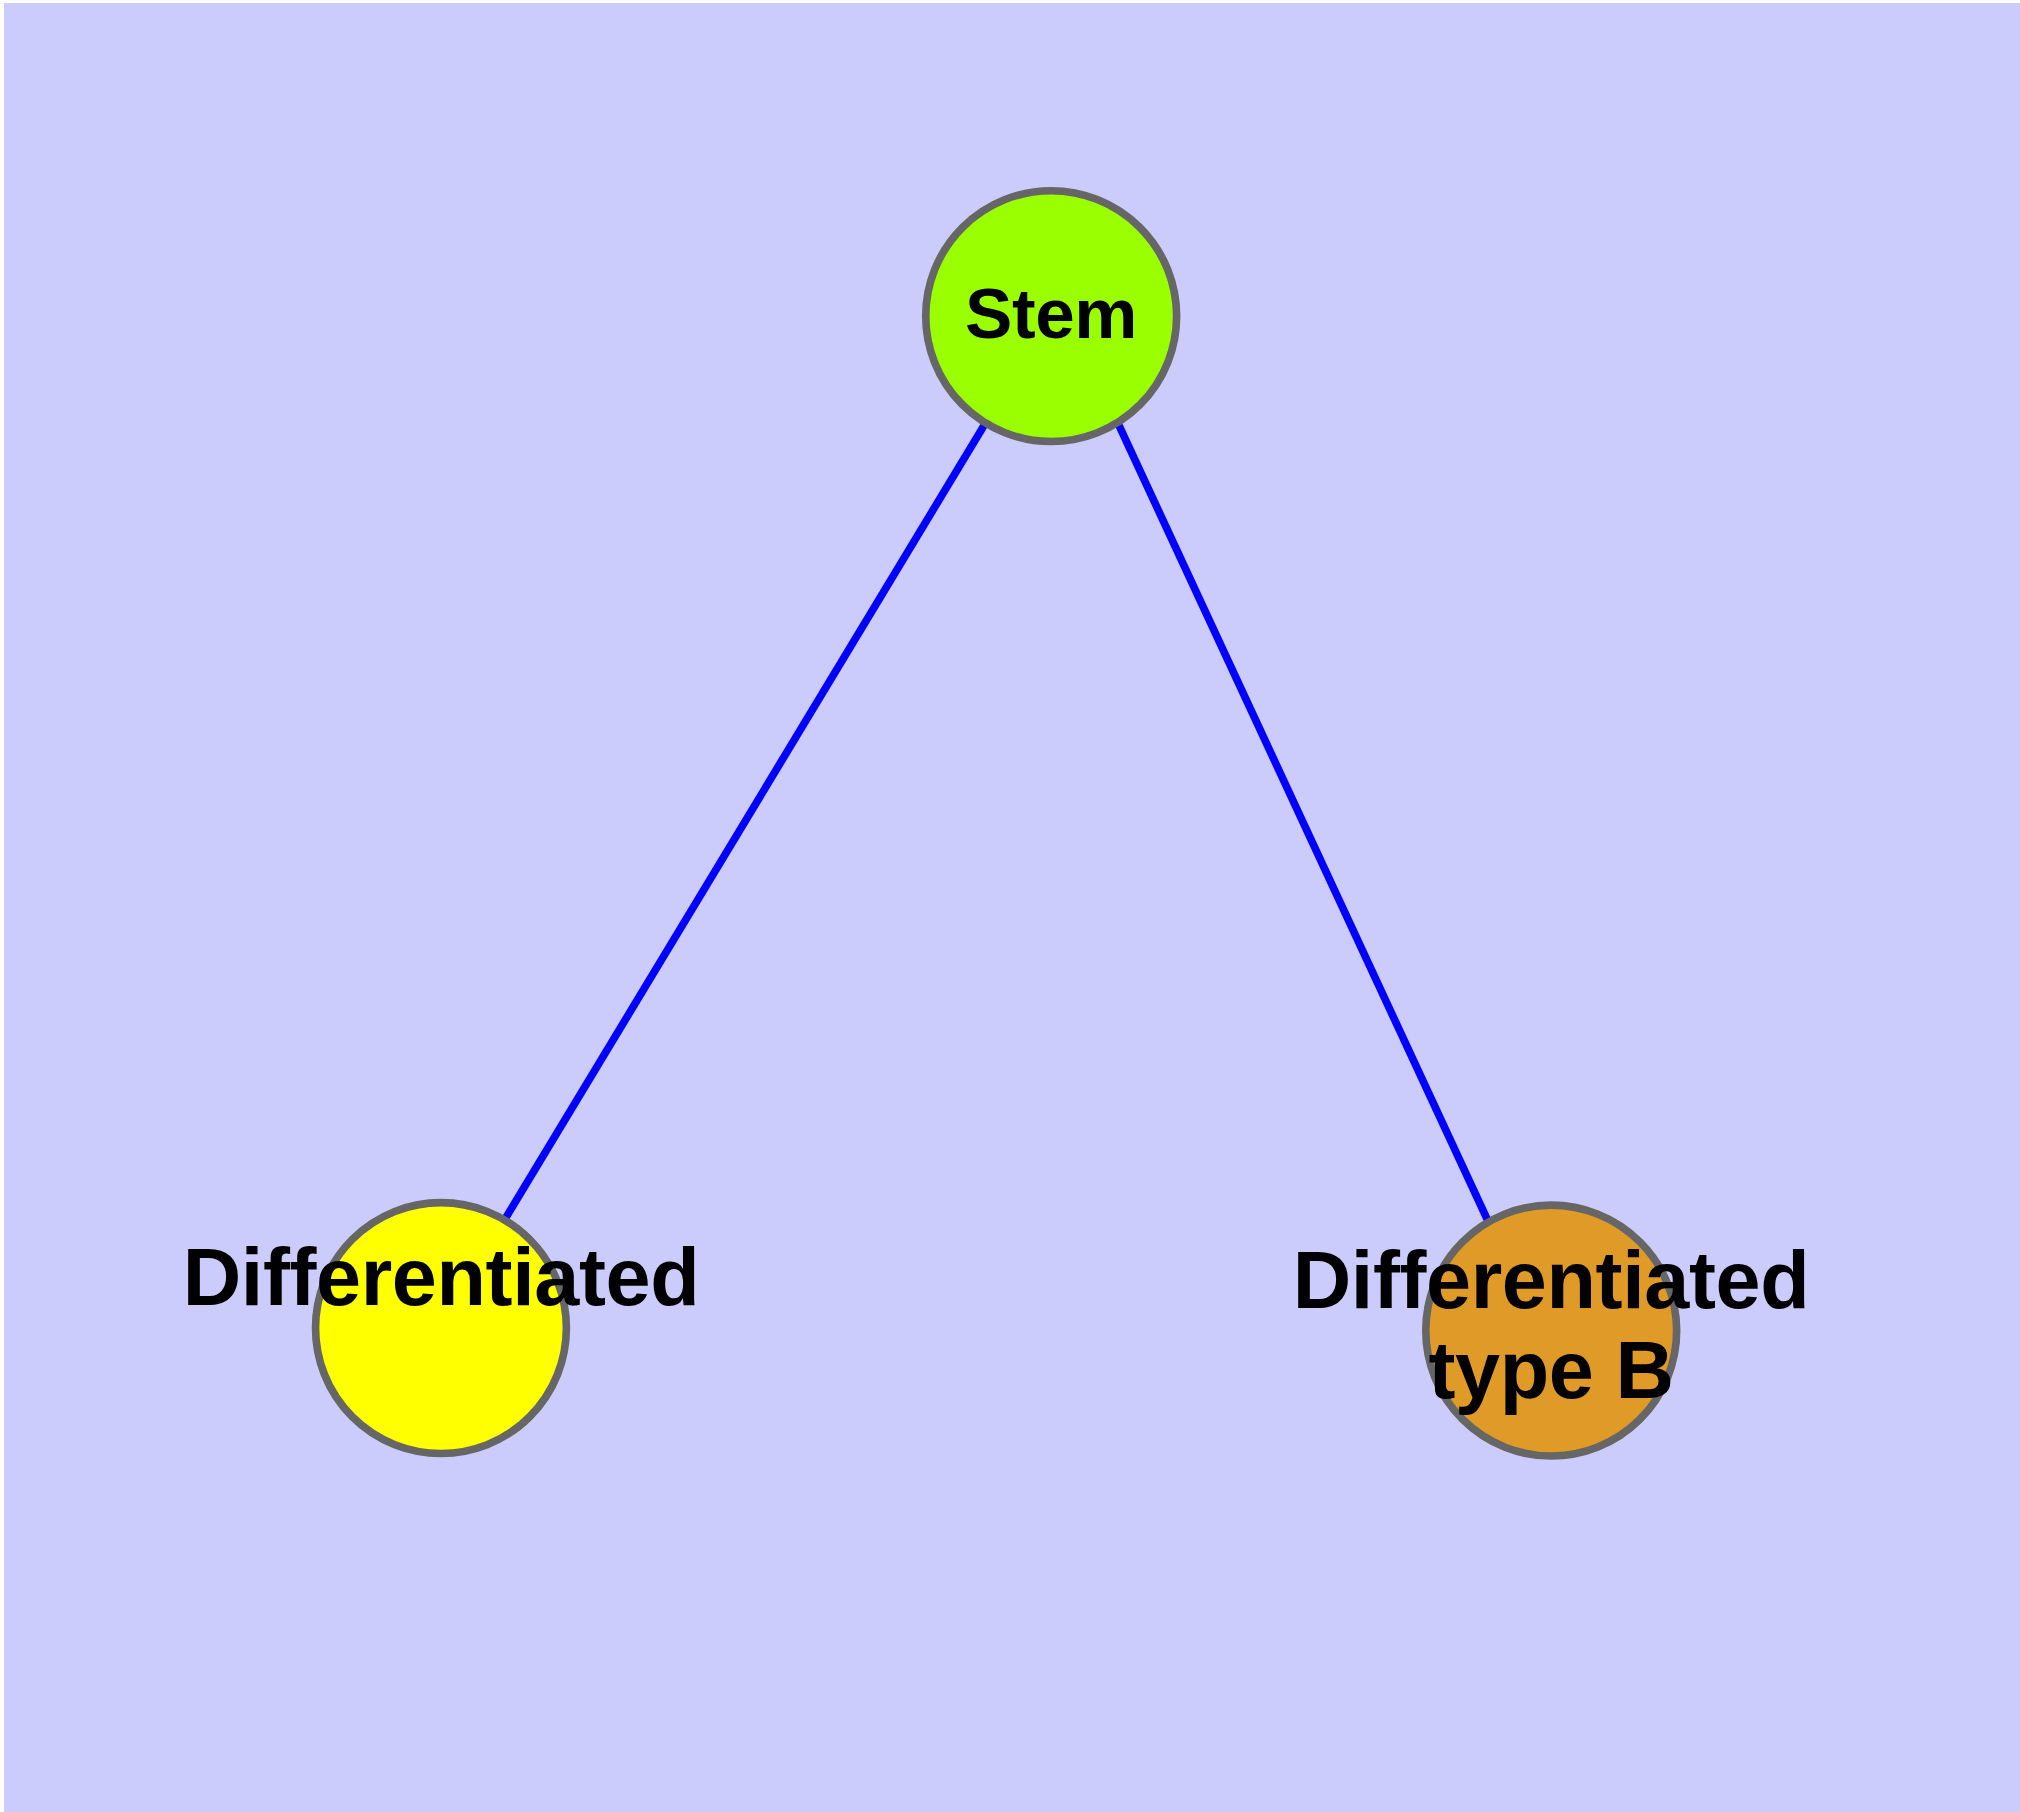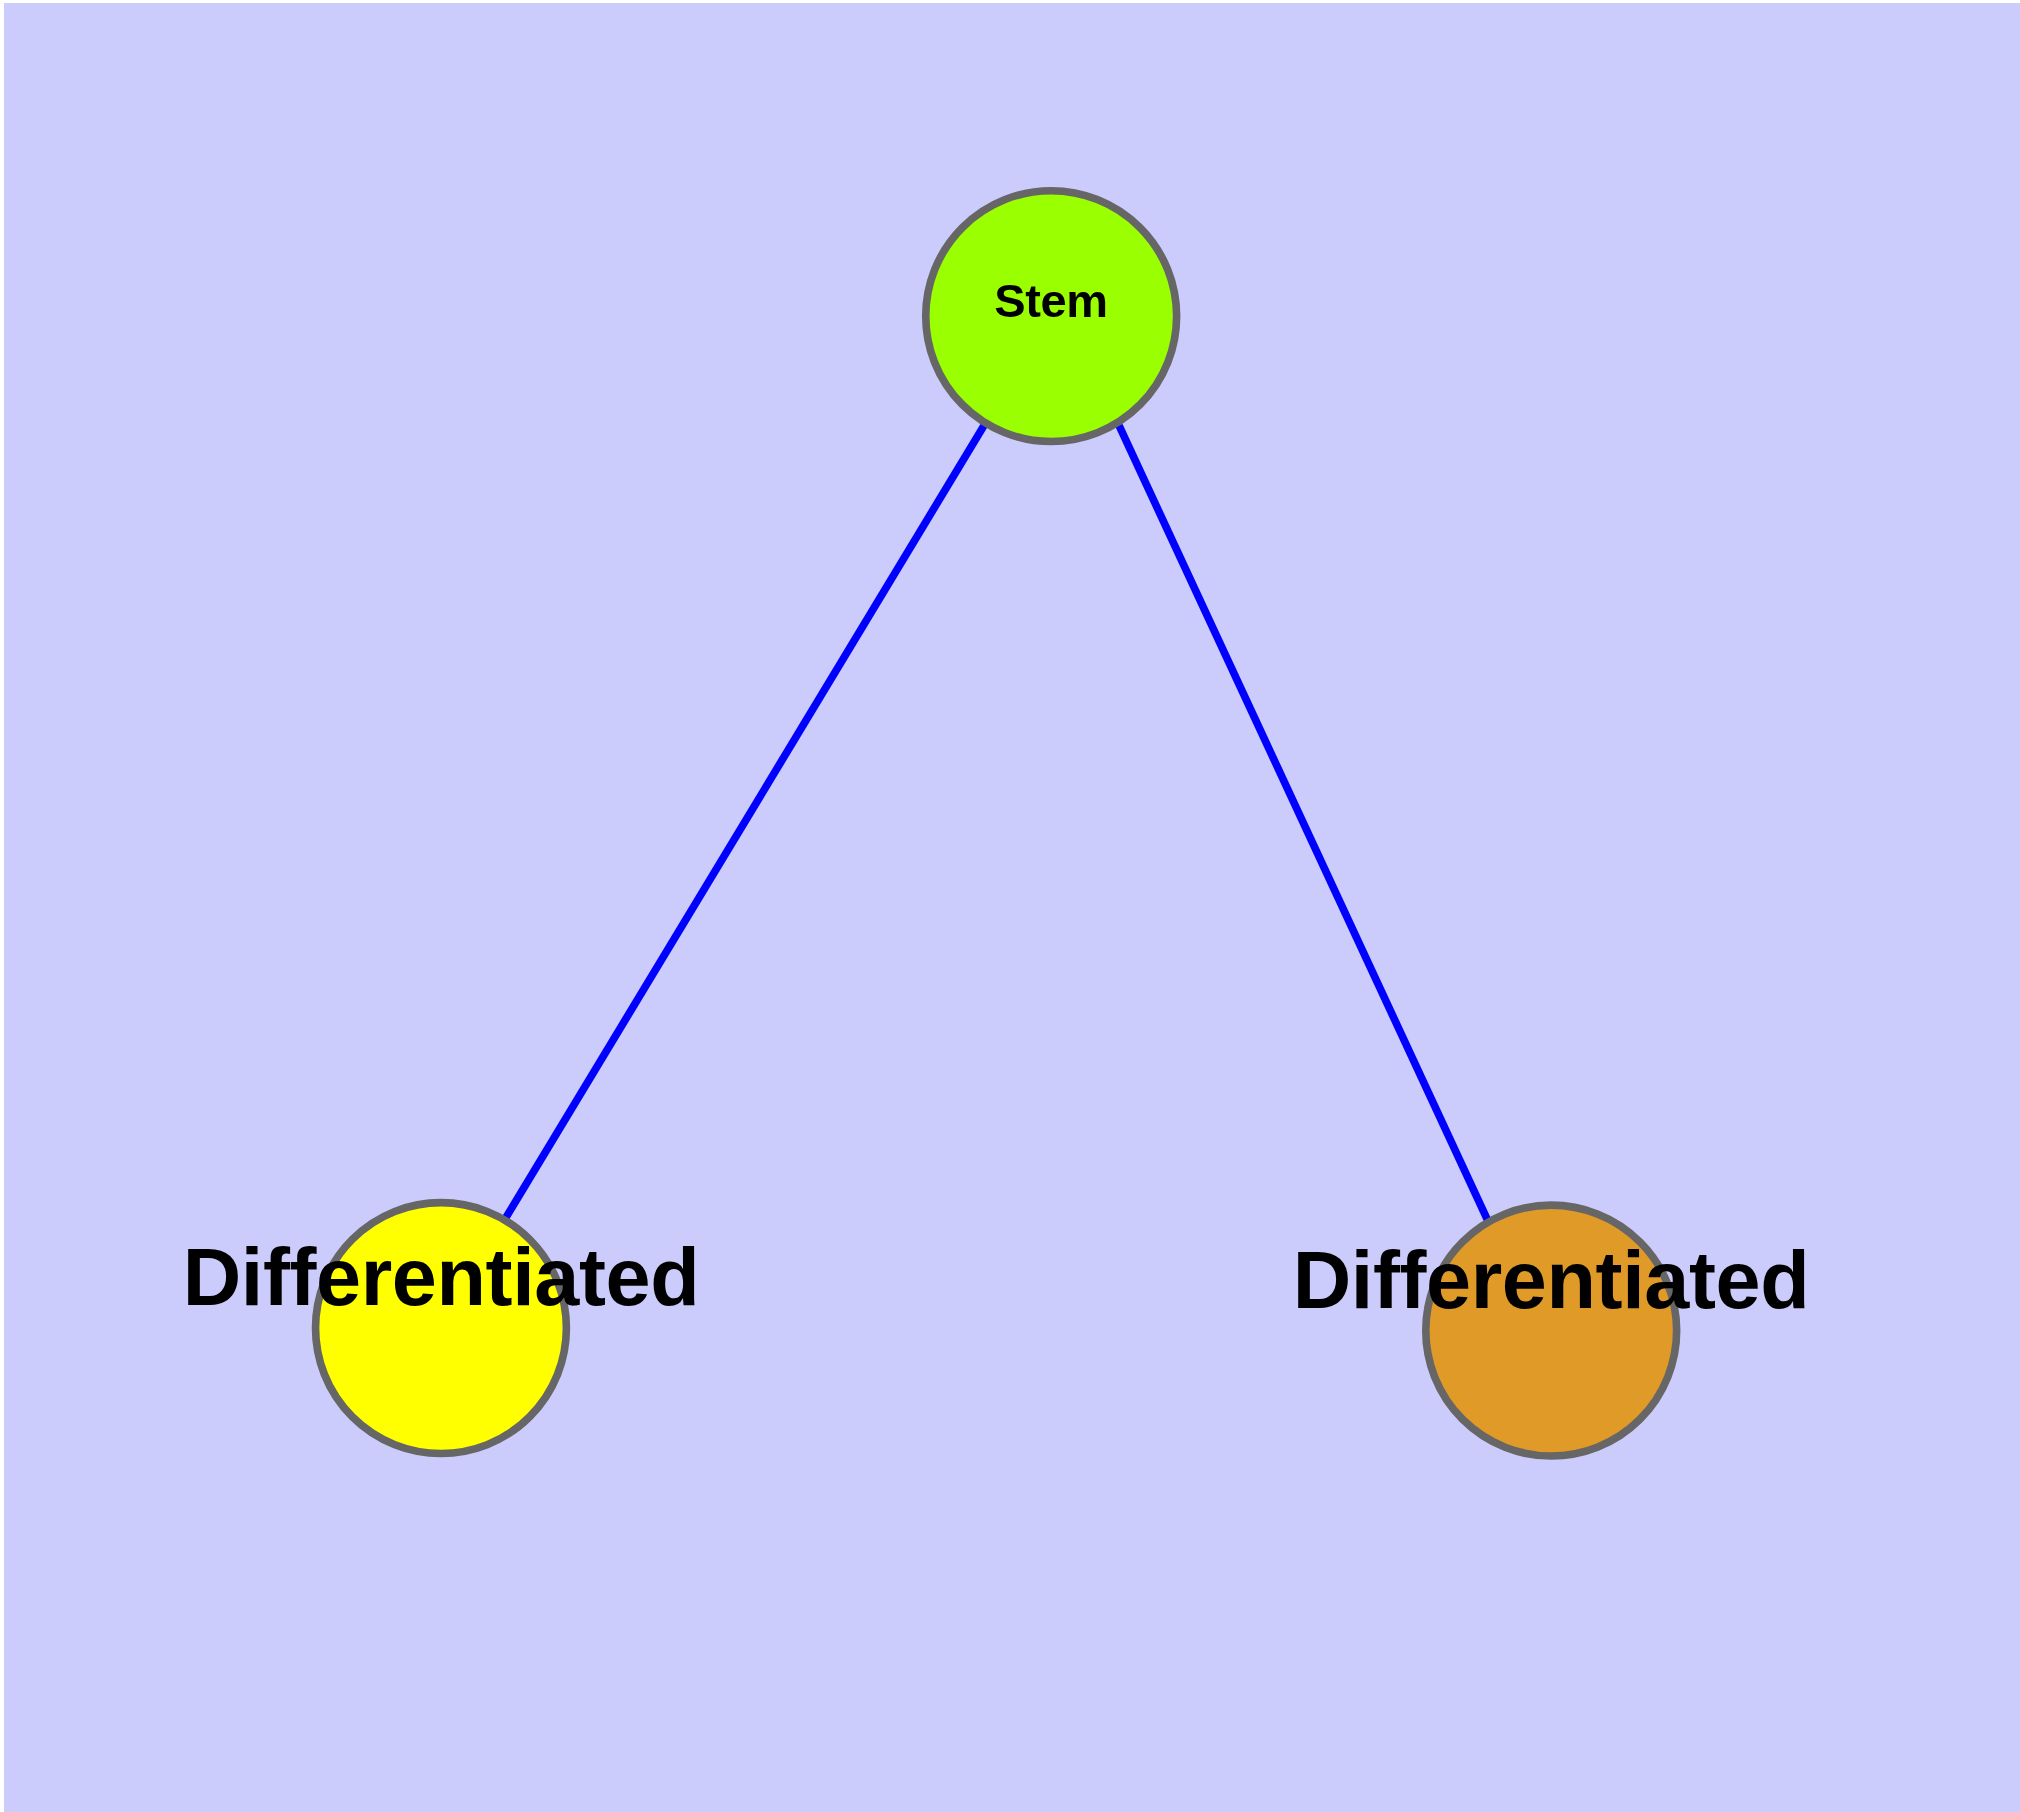--- a/index.html
+++ b/index.html
@@ -34,21 +34,21 @@
     position: absolute;
     color: #000000;
     font-weight: bold;
     text-align: center;
     white-space: pre;
     line-height: 1.10;
     pointer-events: none;
     letter-spacing: -0.4px;
   }
   .label-stem {
-    font-size: 47px;
+    font-size: 71px;
   }
   .label-leaf {
     font-size: 81px;
     text-align: center;
   }
 </style>
 </head>
 <body>
 
 <div id="canvas">
@@ -67,15 +67,16 @@
       <circle cx="520" cy="1567" r="148" fill="#ffff00" stroke="#666666" stroke-width="9"></circle>
       <circle cx="1830" cy="1570" r="148" fill="#e09a28" stroke="#666666" stroke-width="9"></circle>
     </g>
   </svg>
 
   <div class="node-label label-stem" style="left:627px; top:275px; width:848px;">Stem</div>
 
   <div class="node-label label-leaf" style="left:17px; top:1233px; width:848px;">Differentiated</div>
 
   <div class="node-label label-leaf" style="left:1127px; top:1236px; width:848px;">Differentiated</div>
+  <div class="node-label label-leaf" style="left:1127px; top:1326px; width:848px;">type B</div>
 
 </div>
 
 
 </body></html>

